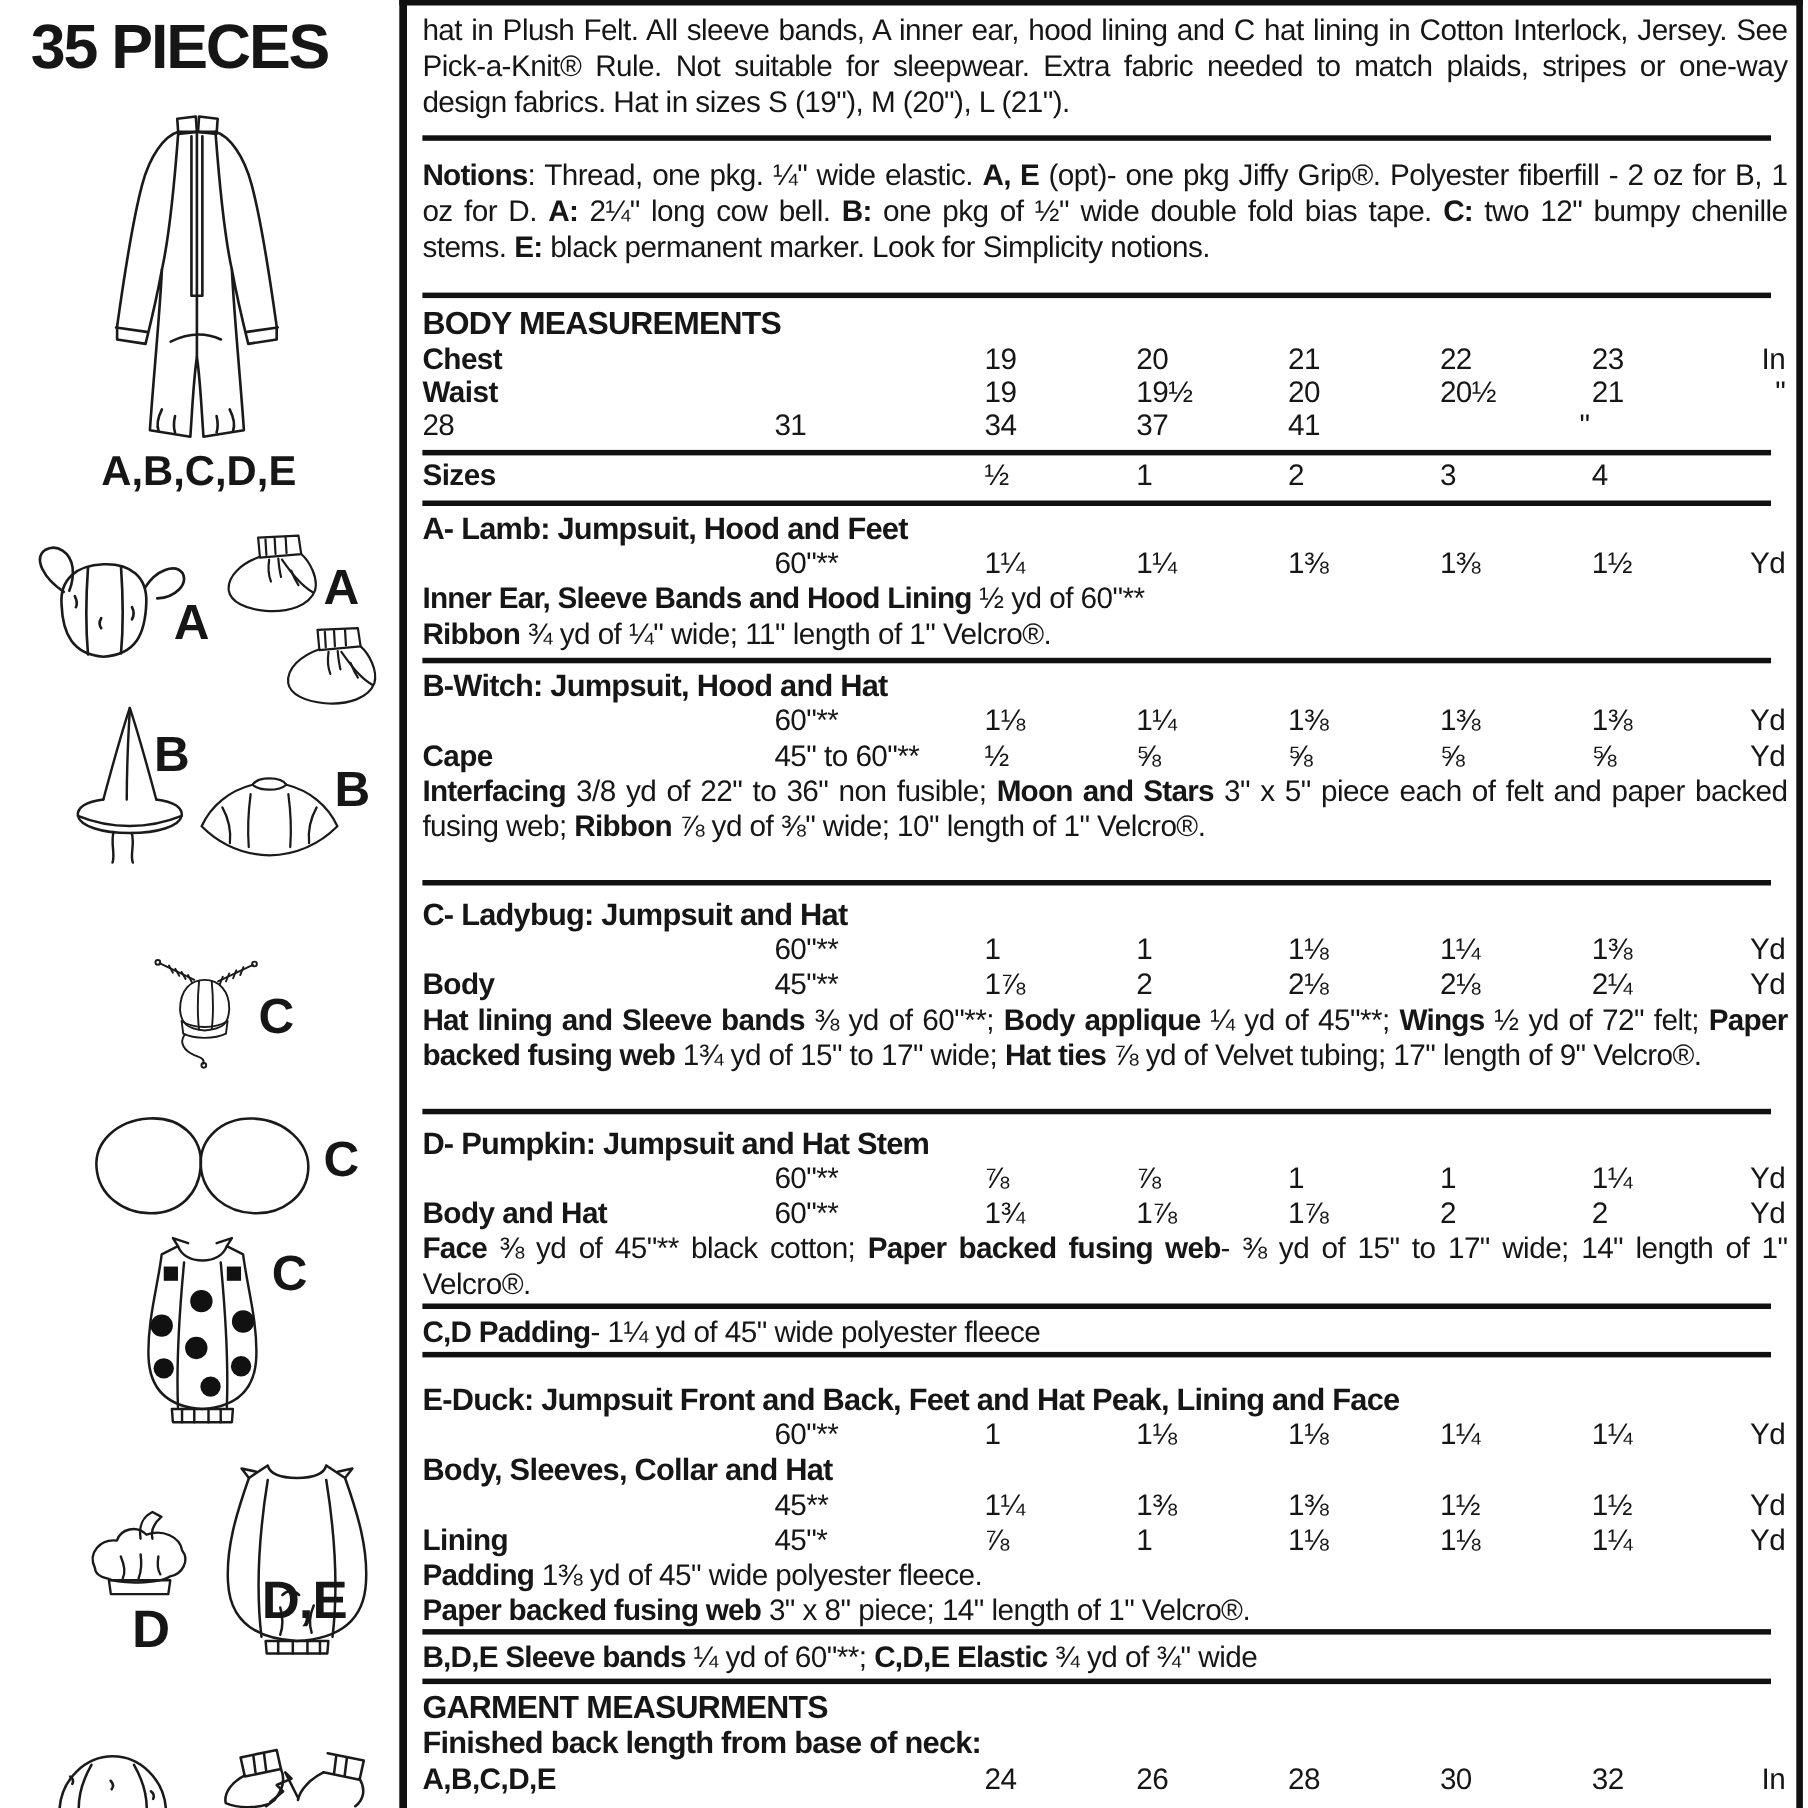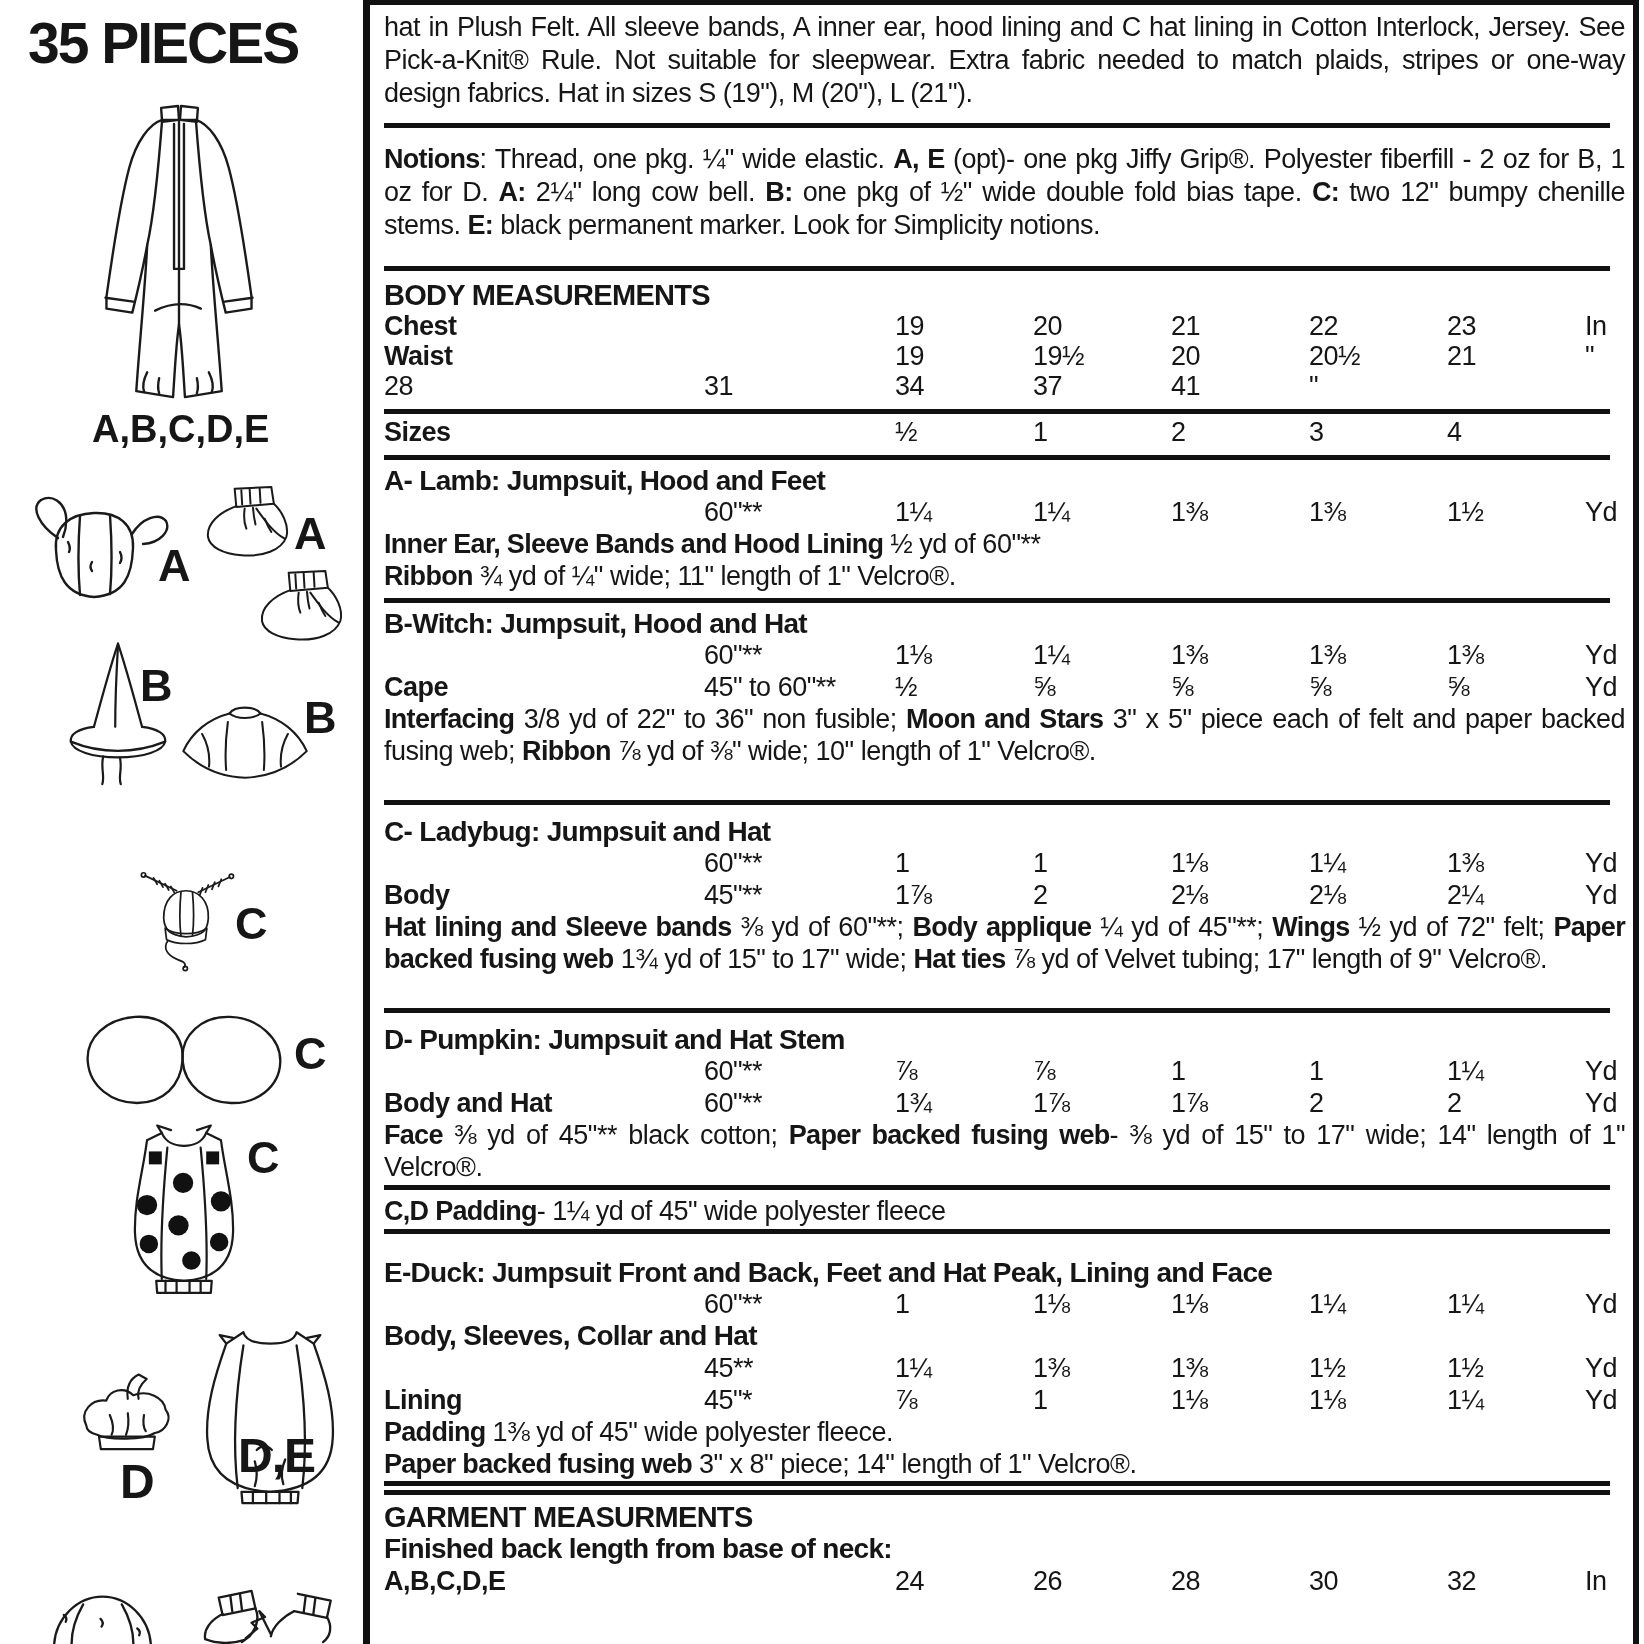--- a/index.html
+++ b/index.html
@@ -33,21 +33,21 @@
   .notions { margin-top:15px; }
   .bm-title { font-size:29px; font-weight:700; line-height:32px; margin-top:8px; letter-spacing:-0.7px; }
   .sec-h { font-size:28px; font-weight:700; line-height:30px; letter-spacing:-0.7px; }
   .mt12 { margin-top:12px; } .mt10 { margin-top:24px; } .mt6 { margin-top:6px; }
   .mt5 { margin-top:5px; } .mt4 { margin-top:4px; } .mt3 { margin-top:3px; }
   .mrow { display:grid; grid-template-columns:320px 191px repeat(5,138px) 1fr;
     font-size:27px; line-height:30px; align-items:baseline; }
   .srow { line-height:32px; }
   .cN { font-weight:700; }
   .span2 { grid-column:1 / 3; }
-  .cU { text-align:left; padding-right:2px; }
+  .cU { text-align:right; padding-right:2px; }
   .note { font-size:27px; line-height:32px; }
   .note b, .para b { font-weight:700; letter-spacing:-0.7px; }
   .subh { font-size:28px; font-weight:700; line-height:32px; letter-spacing:-0.7px; }
 </style>
 </head>
 <body>
 
 <div class="sheet">
 
   <aside class="sidebar">
@@ -410,20 +410,21 @@
       <span>1⅛</span>
       <span>1⅛</span>
       <span>1¼</span>
       <span class="cU">Yd</span>
     </div>
     <p class="note"><b>Padding</b><span> 1⅜ yd of 45" wide polyester fleece.</span></p>
     <p class="note"><b>Paper backed fusing web</b><span> 3" x 8" piece; 14" length of 1" Velcro®.</span></p>
 
     <div class="hr r10"></div>
 
+    <p class="note mt4"><b>B,D,E Sleeve bands</b><span> ¼ yd of 60"**; </span><b>C,D,E Elastic</b><span> ¾ yd of ¾" wide</span></p>
 
     <div class="hr r11"></div>
 
     <div class="bm-title mt6">GARMENT MEASURMENTS</div>
     <div class="subh">Finished back length from base of neck:</div>
     <div class="mrow srow">
       <span class="cN span2">A,B,C,D,E</span>
       <span>24</span>
       <span>26</span>
       <span>28</span>

